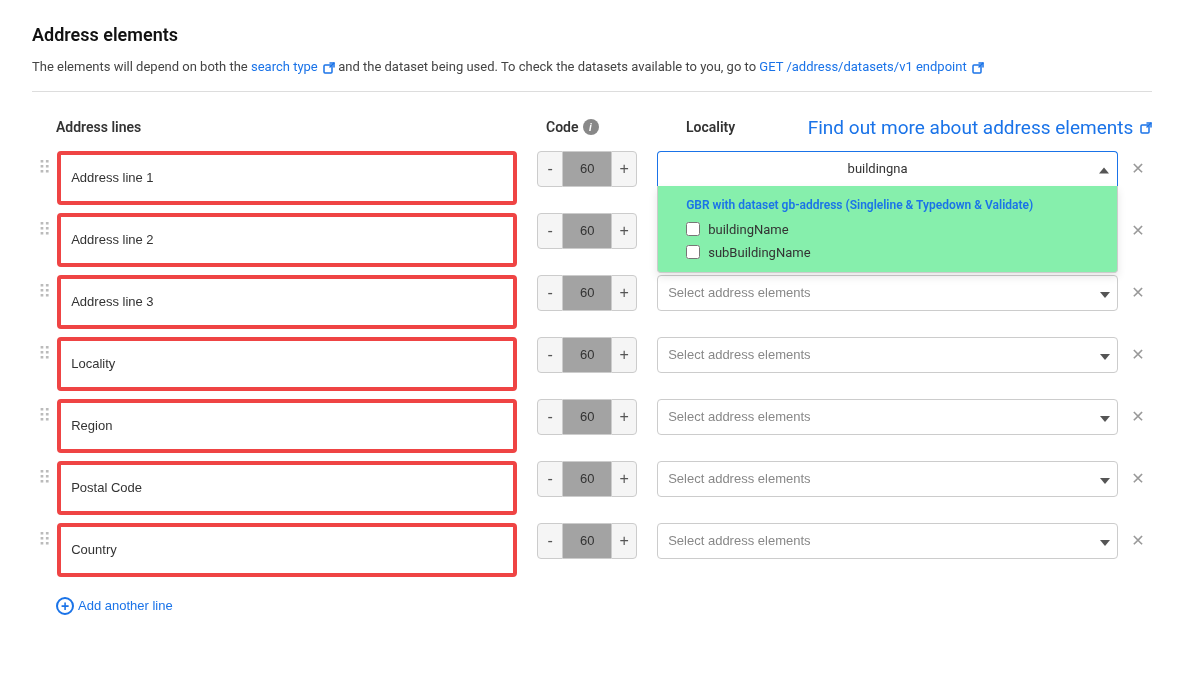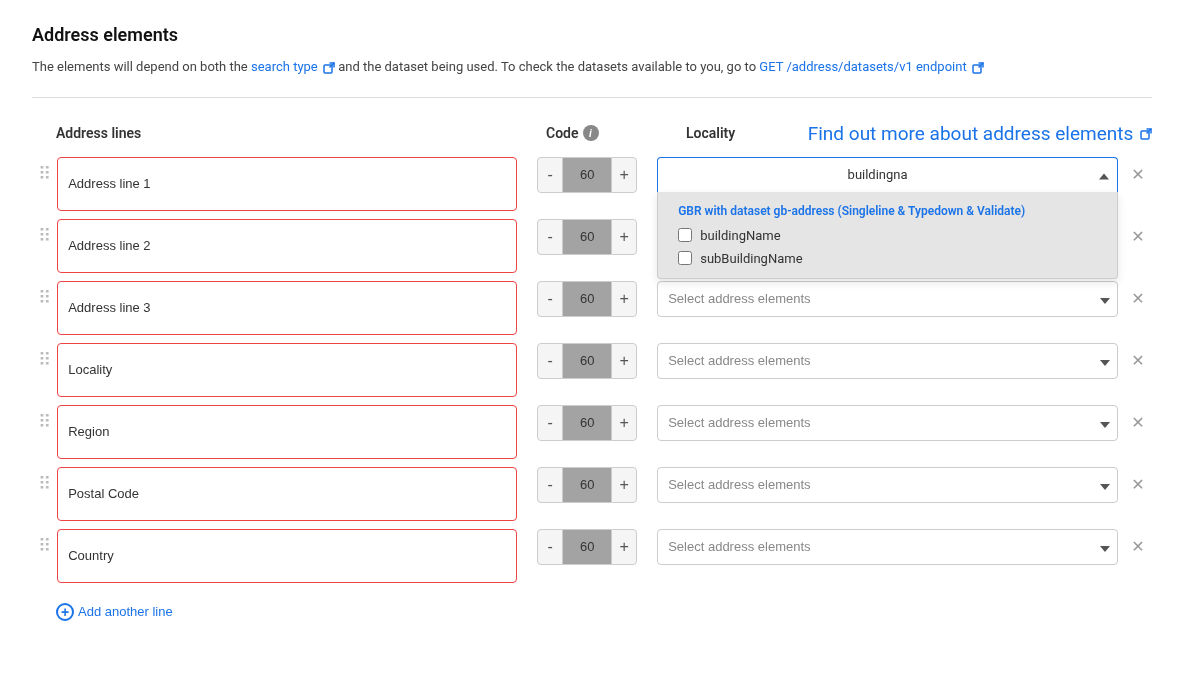--- a/index.html
+++ b/index.html
@@ -12,21 +12,21 @@
     }
     h2 {
       font-size: 18px;
       font-weight: 600;
       margin-bottom: 12px;
       color: #111;
     }
     .intro-text {
       font-size: 13px;
       color: #444;
-      margin-bottom: 20px;
+      margin-bottom: 14px;
       line-height: 1.5;
     }
     .intro-text a {
       color: #1a73e8;
       text-decoration: none;
     }
     hr {
       border: none;
       border-top: 1px solid #ddd;
       margin-bottom: 24px;
@@ -67,21 +67,21 @@
       padding: 0 6px;
       color: #bbb;
       font-size: 18px;
       cursor: grab;
       line-height: 1;
       padding-top: 8px;
     }
     .line-input {
       flex: 0 0 460px;
       height: 54px;
-      border: 1px solid #ef4444;
+      border: 4px solid #ef4444;
       border-radius: 4px;
       padding: 0 10px;
       font-size: 13px;
       color: #333;
       outline: none;
     }
     .width-control {
       flex: 0 0 140px;
       display: flex;
       align-items: center;
@@ -177,27 +177,27 @@
       cursor: pointer;
       display: flex;
       align-items: center;
       position: relative;
     }
     .dropdown-menu {
       position: absolute;
       top: 35px;
       left: 0;
       right: 0;
-      background: #e5e5e5;
+      background: #86efac;
       border: 1px solid #ccc;
       border-top: none;
       border-radius: 0 0 4px 4px;
       z-index: 100;
       box-shadow: 0 4px 8px rgba(0,0,0,0.1);
-      padding: 8px 8px;
+      padding: 8px 16px;
     }
     .dropdown-group-title {
       font-size: 12px;
       font-weight: 600;
       color: #1a73e8;
       padding: 4px 12px 6px;
     }
     .dropdown-item {
       display: flex;
       align-items: center;

